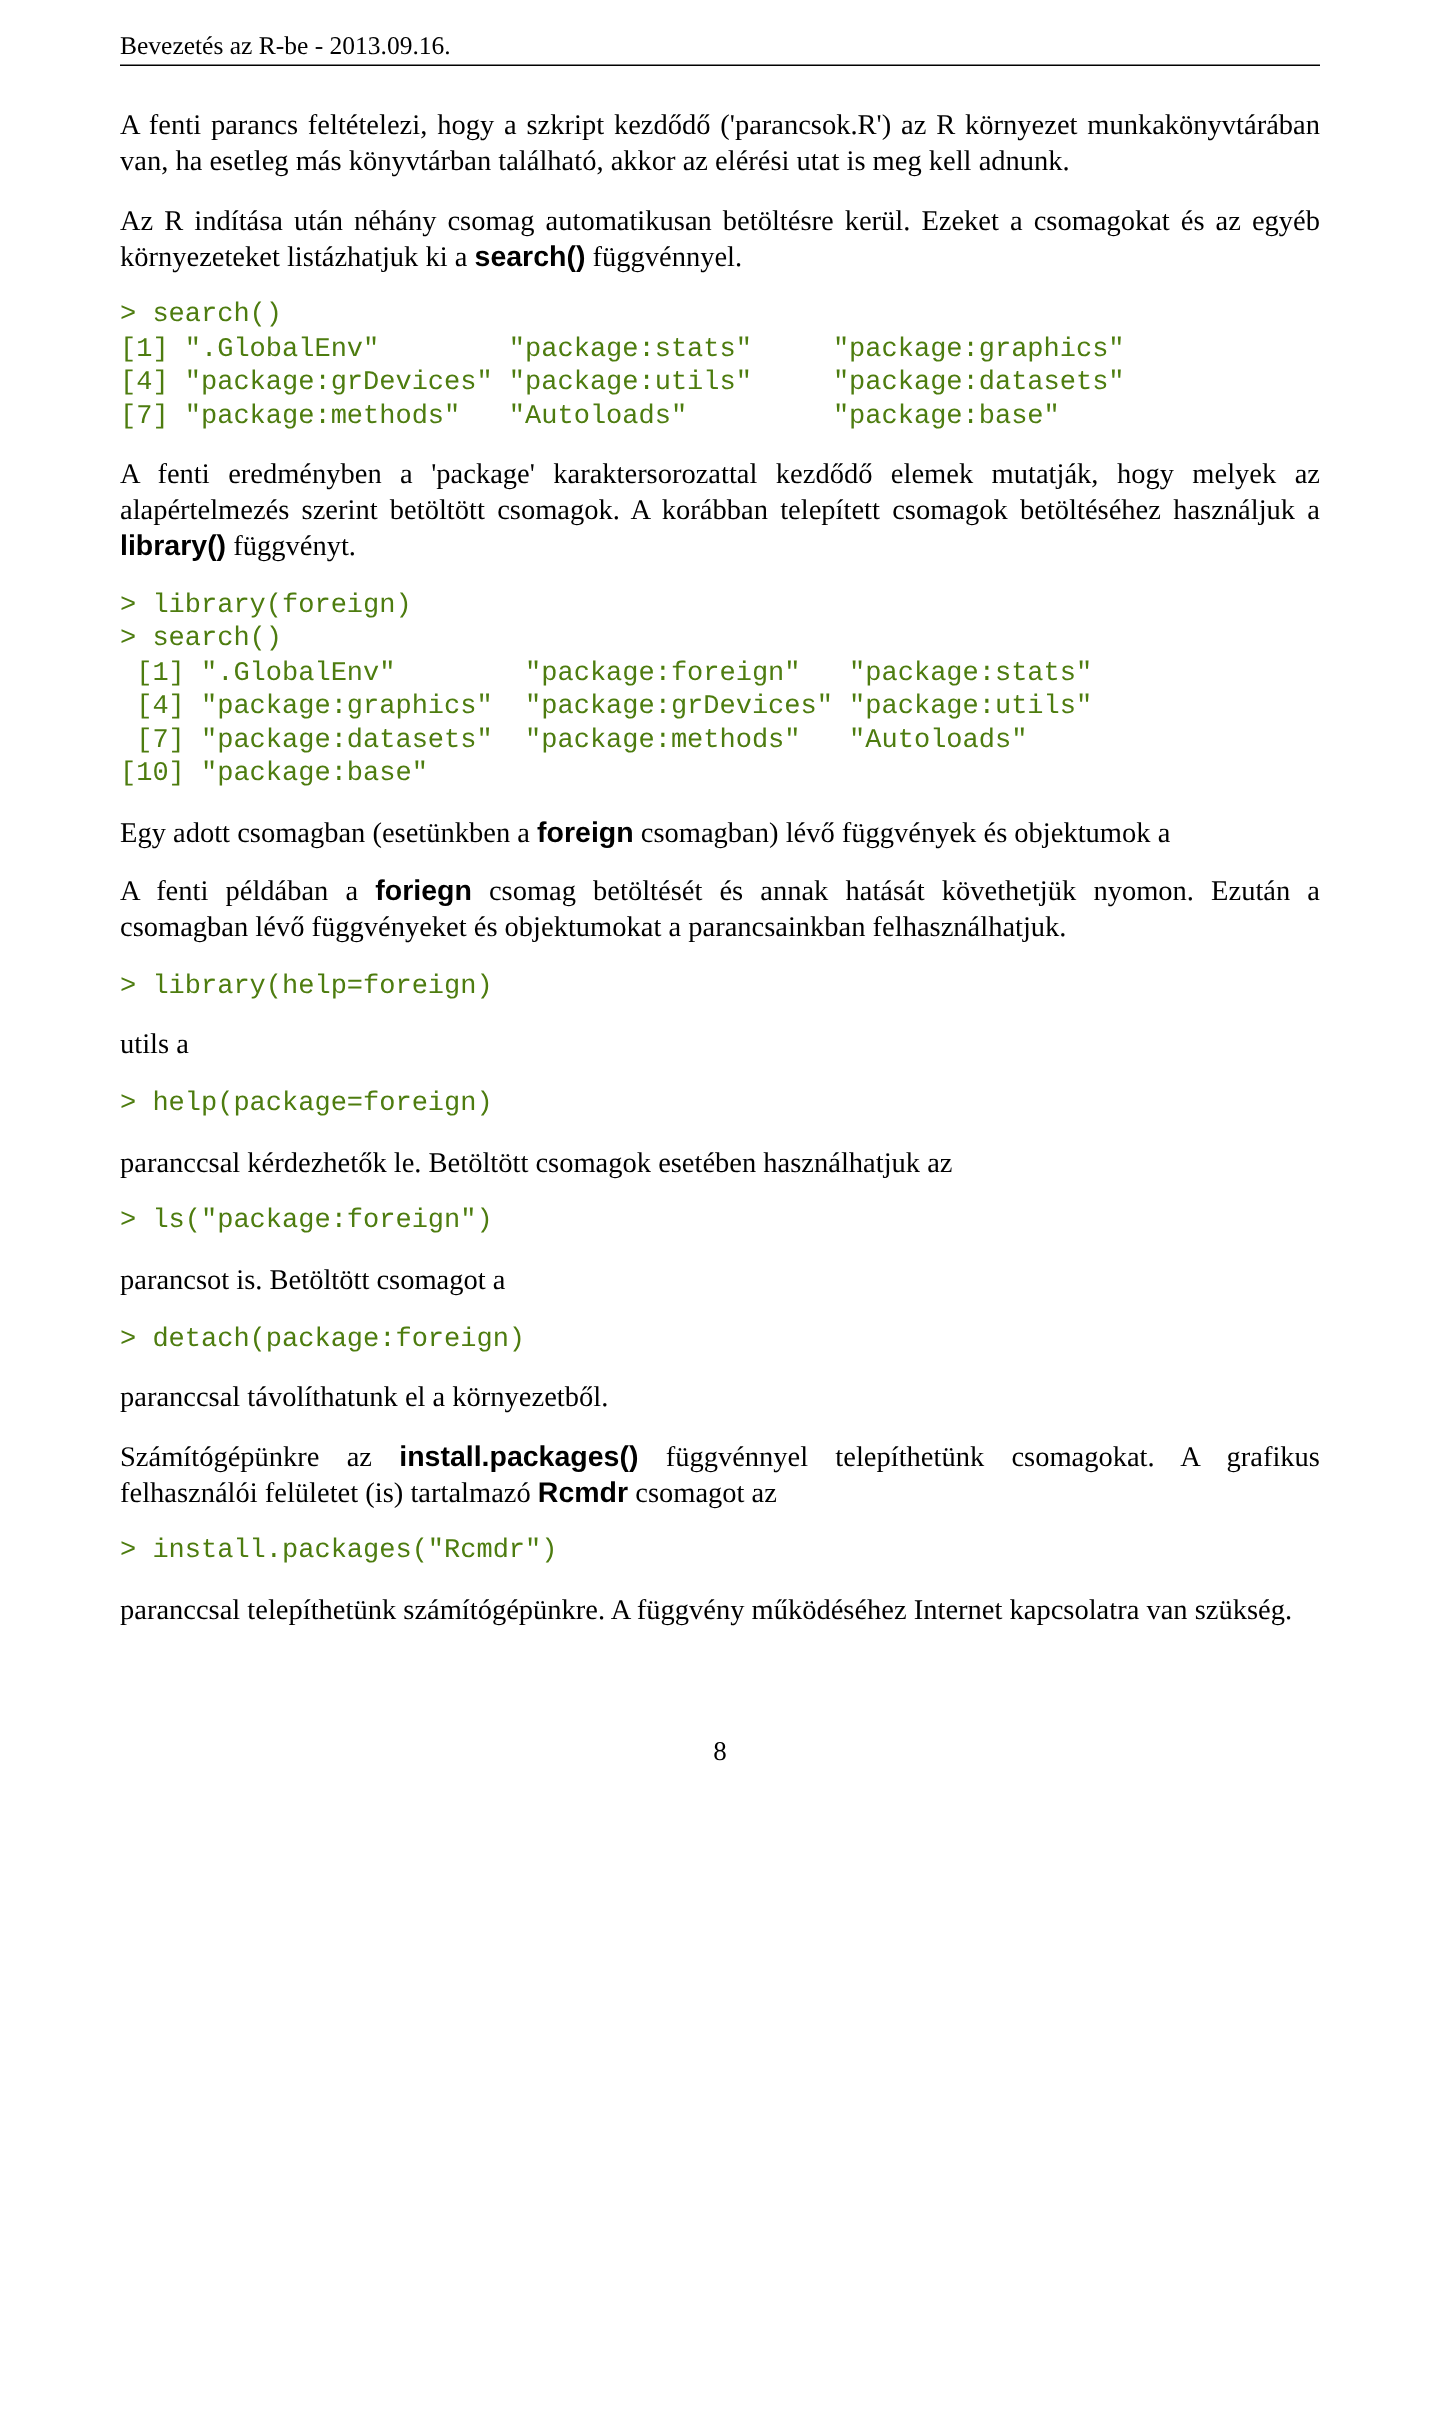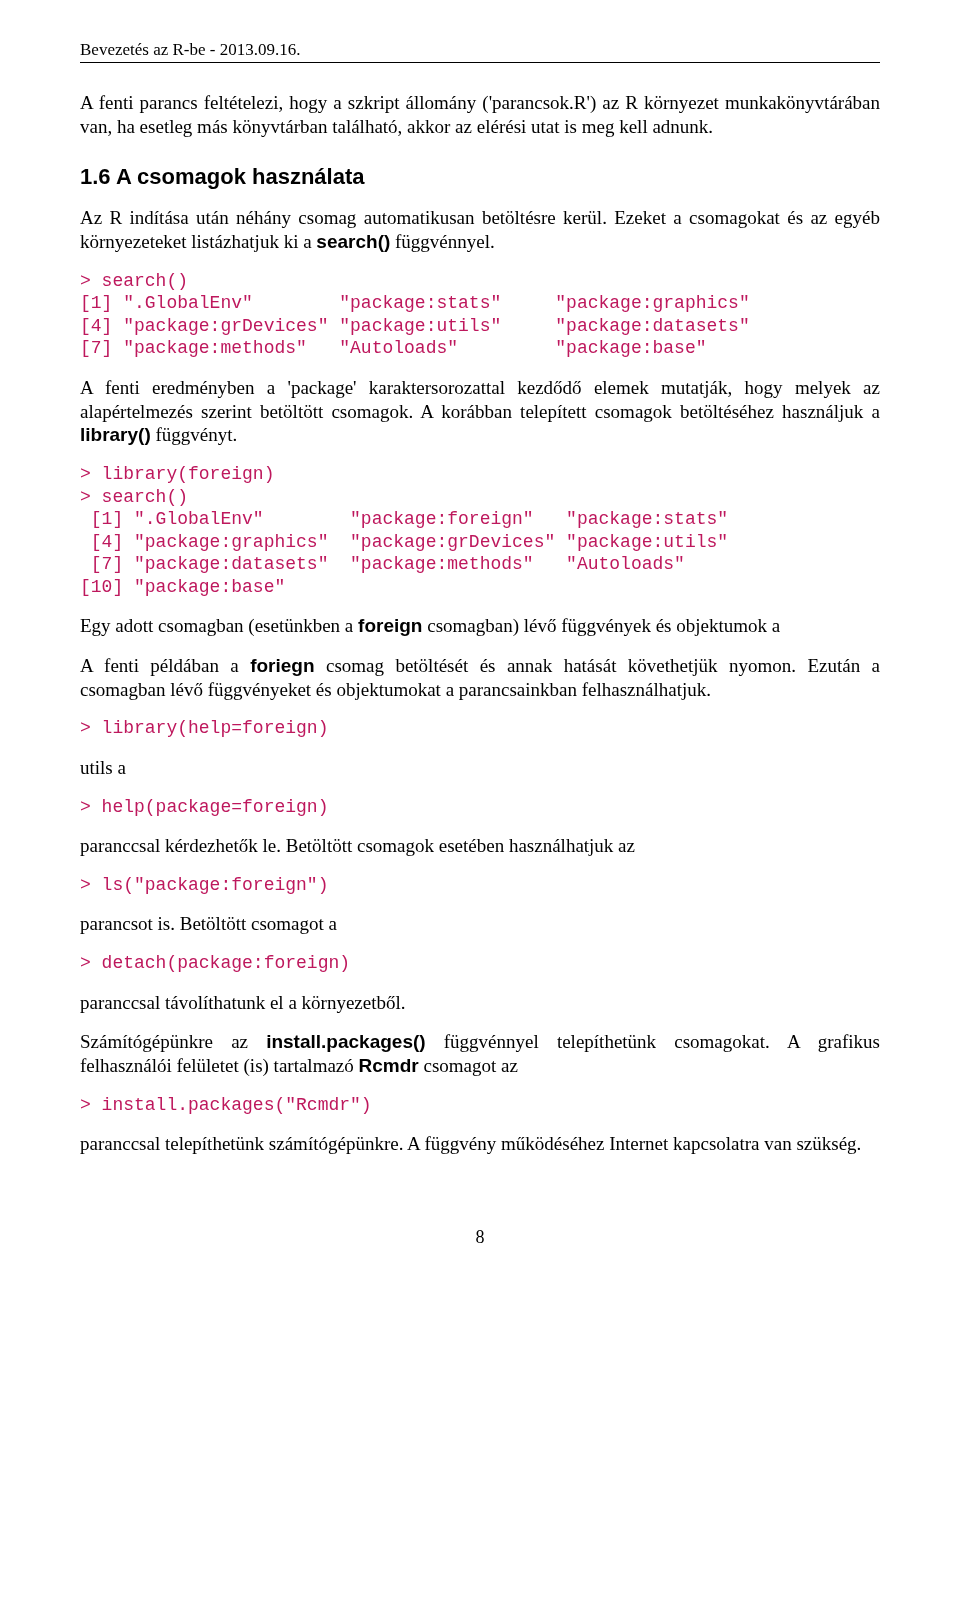--- a/index.html
+++ b/index.html
@@ -14,38 +14,37 @@
     }
     .page {
       padding: 20px 80px 40px 80px;
       box-sizing: border-box;
     }
     .header {
       font-size: 17px;
       border-bottom: 1px solid #000;
       padding-bottom: 2px;
       margin-bottom: 28px;
-      margin-top: 19px;
     }
     .para {
       margin: 16px 0;
       text-align: justify;
     }
     .heading {
       font-family: Arial, Helvetica, sans-serif;
       font-size: 22px;
       font-weight: bold;
       margin-top: 24px;
       margin-bottom: 14px;
     }
     .code {
       font-family: "Courier New", Courier, monospace;
       font-size: 18px;
       white-space: pre;
-      color: #be185d;
+      color: #4d7c0f;
       margin: 14px 0;
       line-height: 1.25;
     }
     .sans-b {
       font-family: Arial, Helvetica, sans-serif;
       font-weight: bold;
     }
     .pagenum {
       text-align: center;
       margin-top: 70px;
@@ -53,24 +52,23 @@
     }
   </style>
 </head>
 <body>
 
 <div class="page">
 
   <div class="header">Bevezetés az R-be - 2013.09.16.</div>
 
   <div class="para">
-    <span>A fenti parancs feltételezi, hogy a szkript állomány (</span><span>'parancsok.R'</span><span>) az R környezet munkakönyvtárában van, ha esetleg más könyvtárban található, akkor az elérési utat is meg kell adnunk.</span>
+    <span>A fenti parancs feltételezi, hogy a szkript kezdődő (</span><span>'parancsok.R'</span><span>) az R környezet munkakönyvtárában van, ha esetleg más könyvtárban található, akkor az elérési utat is meg kell adnunk.</span>
   </div>
 
-  <div class="heading">1.6 A csomagok használata</div>
 
   <div class="para">
     <span>Az R indítása után néhány csomag automatikusan betöltésre kerül. Ezeket a csomagokat és az egyéb környezeteket listázhatjuk ki a </span><span class="sans-b">search()</span><span> függvénnyel.</span>
   </div>
 
   <div class="code">&gt; search()
 [1] ".GlobalEnv"        "package:stats"     "package:graphics"
 [4] "package:grDevices" "package:utils"     "package:datasets"
 [7] "package:methods"   "Autoloads"         "package:base"</div>
 

